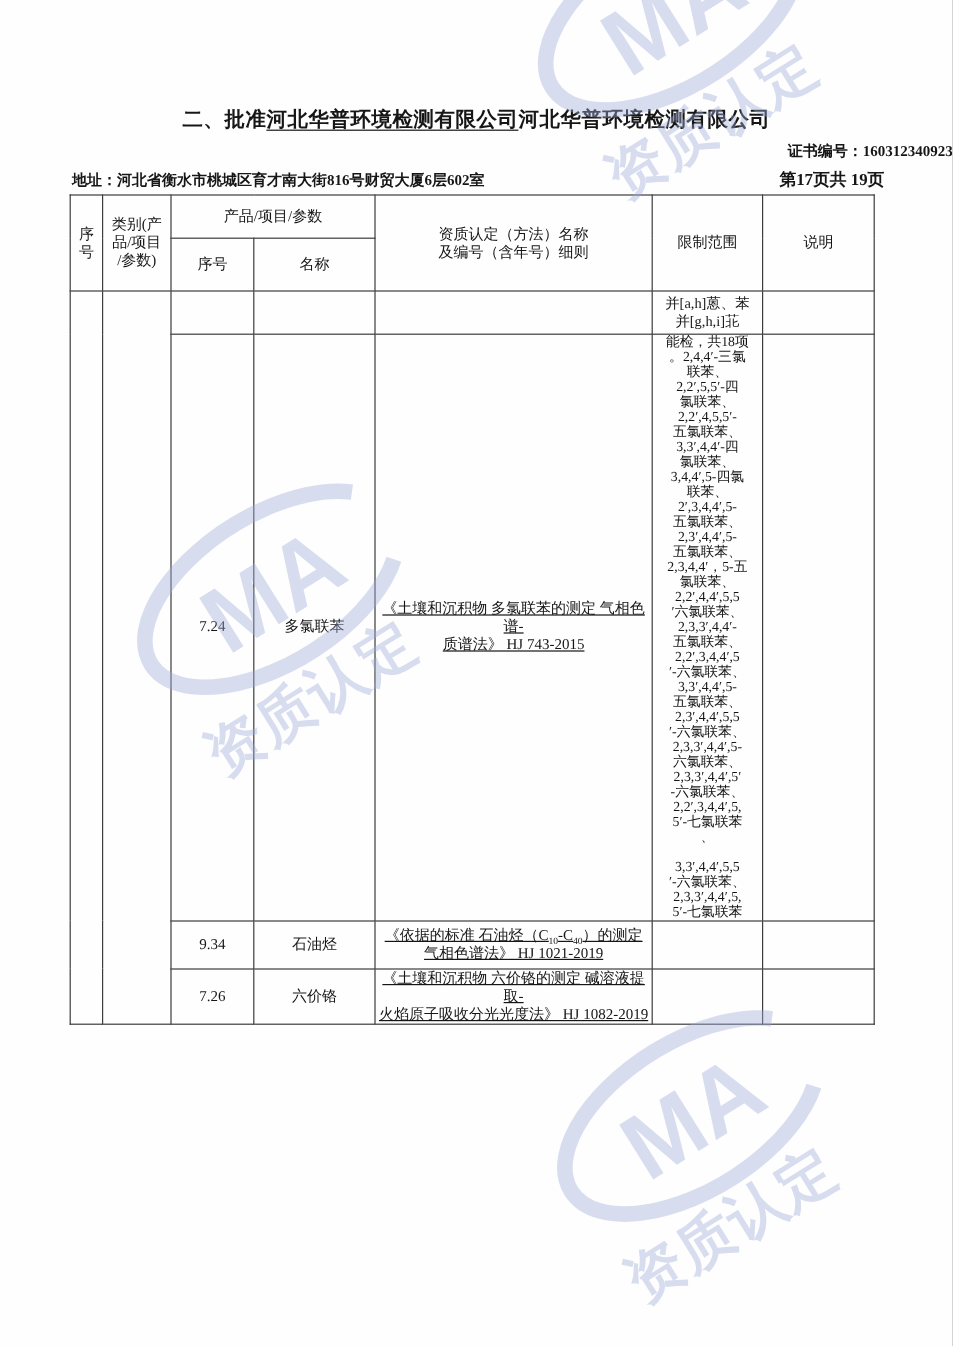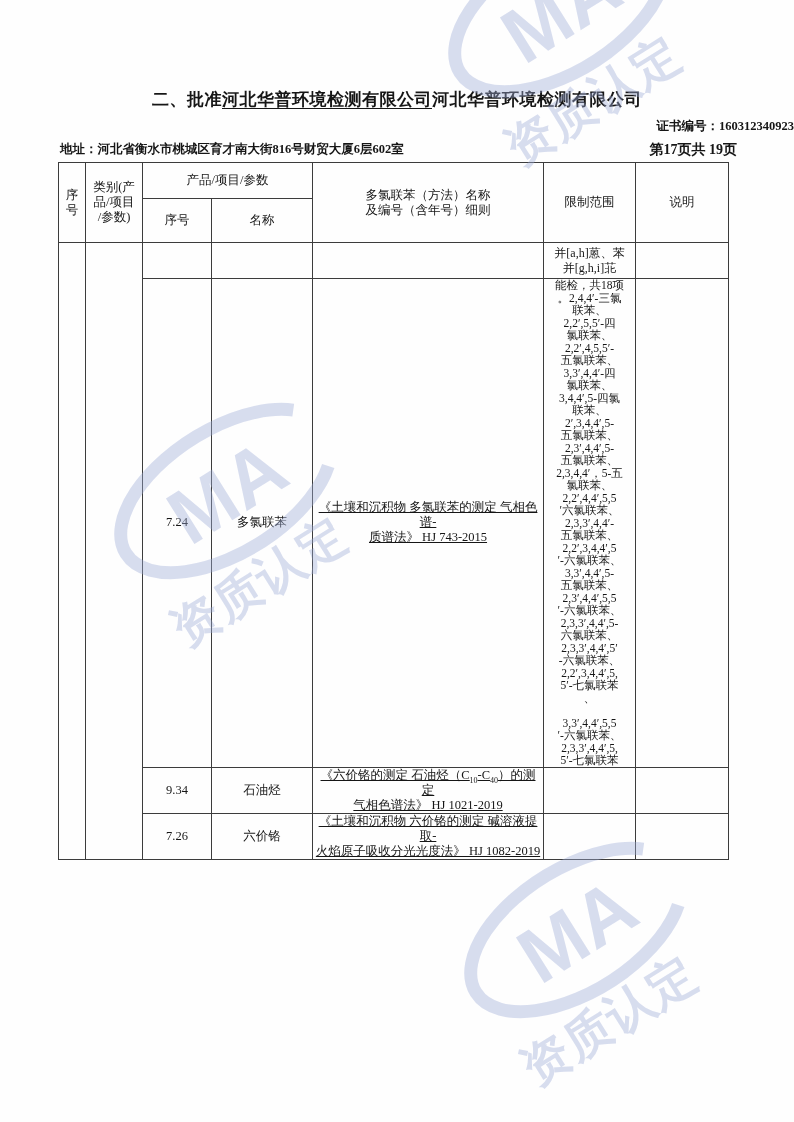--- a/index.html
+++ b/index.html
@@ -23,21 +23,21 @@
   .doc-title .u{ text-decoration:underline; text-underline-offset:3px; }
   .meta-cert{
     margin:7px 0 0 60px;
     font-size:12.5px;
     font-weight:bold;
     text-align:right;
   }
   .meta-row{
     display:flex;
     justify-content:space-between;
-    align-items:flex-start;
+    align-items:center;
     margin:6px 57px 3px 60px;
     font-size:12.5px;
     font-weight:bold;
   }
   .page-info{ font-size:14px; }
   
   table.cap{
     border-collapse:collapse;
     table-layout:fixed;
     margin-left:58px;
@@ -133,21 +133,21 @@
         <col style="width:92px">
         <col style="width:93px">
     </colgroup>
     <thead>
       <tr class="h-top">
         <th rowspan="2">序号</th>
         <th rowspan="2" class="preline">类别(产
 品/项目
 /参数)</th>
         <th colspan="2">产品/项目/参数</th>
-        <th rowspan="2" class="preline">多氯联苯（方法）名称
+        <th rowspan="2" class="preline">资质认定（方法）名称
 及编号（含年号）细则</th>
         <th rowspan="2">限制范围</th>
         <th rowspan="2">说明</th>
       </tr>
       <tr class="h-bot">
         <th>序号</th>
         <th>名称</th>
       </tr>
     </thead>
     <tbody>
@@ -203,21 +203,21 @@
 
 3,3′,4,4′,5,5
 ′-六氯联苯、
 2,3,3′,4,4′,5,
 5′-七氯联苯</td>
         <td></td>
       </tr>
       <tr class="r-c">
         <td>9.34</td>
         <td>石油烃</td>
-        <td class="std"><span>《六价铬的测定 石油烃（C</span><sub>10</sub><span>-C</span><sub>40</sub><span>）的测定</span><br>
+        <td class="std"><span>《依据的标准 石油烃（C</span><sub>10</sub><span>-C</span><sub>40</sub><span>）的测定</span><br>
             <span>气相色谱法》 HJ 1021-2019</span></td>
         <td></td>
         <td></td>
       </tr>
       <tr class="r-d">
         <td>7.26</td>
         <td>六价铬</td>
         <td class="std preline">《土壤和沉积物 六价铬的测定 碱溶液提取-
 火焰原子吸收分光光度法》 HJ 1082-2019</td>
         <td></td>

